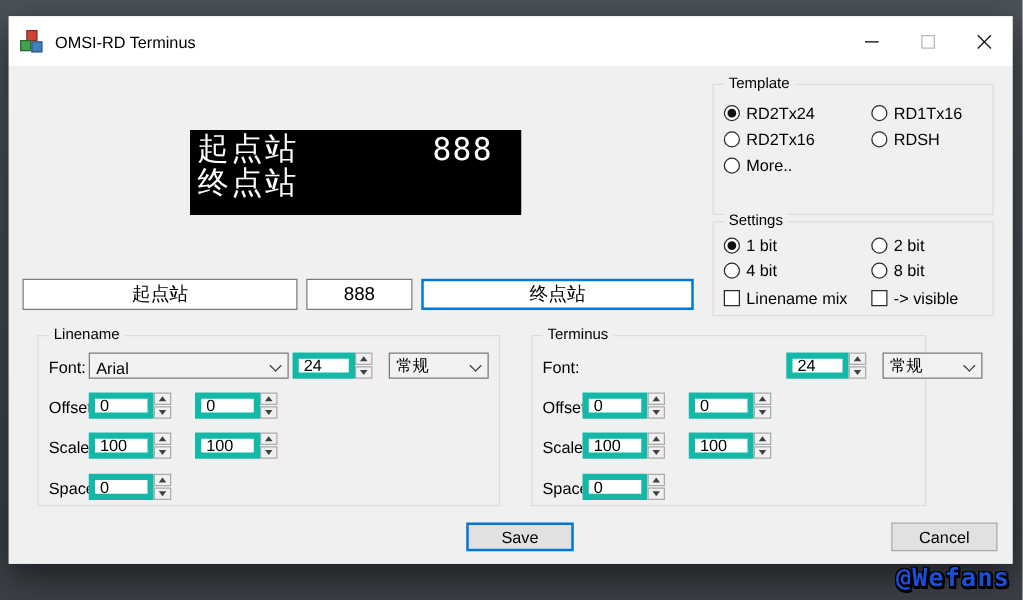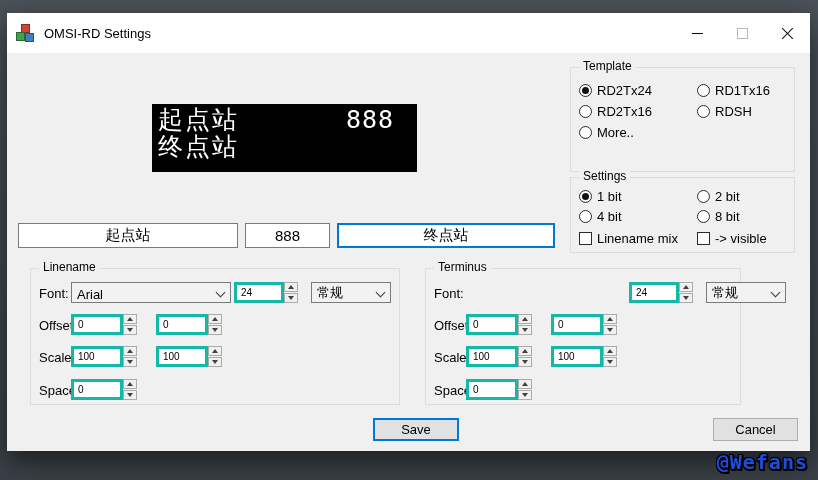--- a/index.html
+++ b/index.html
@@ -62,22 +62,22 @@
   
   .frm-label{position:absolute;left:8px;white-space:nowrap;}
   .fy1{top:17px;} .fy2{top:49px;} .fy3{top:81px;} .fy4{top:114px;}
   .combo{position:absolute;height:21px;background:#f2f2f2;border:1px solid #7a7a7a;box-sizing:border-box;
     display:flex;align-items:flex-end;padding:0 18px 0 5px;font-size:13px;white-space:nowrap;}
   .chev{position:absolute;right:6px;top:6px;width:6px;height:6px;border-right:1px solid #3c3c3c;
     border-bottom:1px solid #3c3c3c;transform:rotate(45deg);}
   .combo-font{left:40px;top:13px;width:160px;}
   .combo-style{left:280px;top:13px;width:80px;}
   .spin{position:absolute;height:21px;}
-  .spin .sbox{position:absolute;left:0;top:0;height:21px;background:#fff;border:3px solid #14b8a6;
-    box-sizing:border-box;display:flex;align-items:center;padding:0 4px;font-size:10px;}
+  .spin .sbox{position:absolute;left:0;top:0;height:21px;background:#fff;border:5px solid #14b8a6;
+    box-sizing:border-box;display:flex;align-items:center;padding:0 4px;font-size:13px;}
   .spin .btns{position:absolute;top:0;width:14px;height:21px;}
   .spin .sbtn{position:absolute;left:0;width:14px;height:10px;background:#f0f0f0;border:1px solid #ababab;
     box-sizing:border-box;display:flex;align-items:center;justify-content:center;}
   .sbtn.up{top:0;} .sbtn.dn{top:11px;}
   .arr-up{width:0;height:0;border-left:3px solid transparent;border-right:3px solid transparent;border-bottom:4px solid #404040;}
   .arr-dn{width:0;height:0;border-left:3px solid transparent;border-right:3px solid transparent;border-top:4px solid #404040;}
   .spin-size{left:203px;top:13px;width:64px;} .spin-size .sbox{width:50px;} .spin-size .btns{left:50px;}
   .spin-a{left:40px;width:66px;} .spin-b{left:125px;width:66px;}
   .spin-a .sbox,.spin-b .sbox{width:52px;} .spin-a .btns,.spin-b .btns{left:52px;}
   .sy1{top:45px;} .sy2{top:77px;} .sy3{top:110px;}
@@ -95,21 +95,21 @@
 <body>
 
 <div class="window">
 
   <div class="titlebar">
     <div class="app-icon">
       <div class="cube r"></div>
       <div class="cube g"></div>
       <div class="cube b"></div>
     </div>
-    <div class="title-text">OMSI-RD Settings</div>
+    <div class="title-text">OMSI-RD Terminus</div>
     <div class="win-btn wb-min">
       <div class="glyph-min"></div>
     </div>
     <div class="win-btn wb-max">
       <div class="glyph-max"></div>
     </div>
     <div class="win-btn wb-close">
       <div class="glyph-close"></div>
     </div>
   </div>

